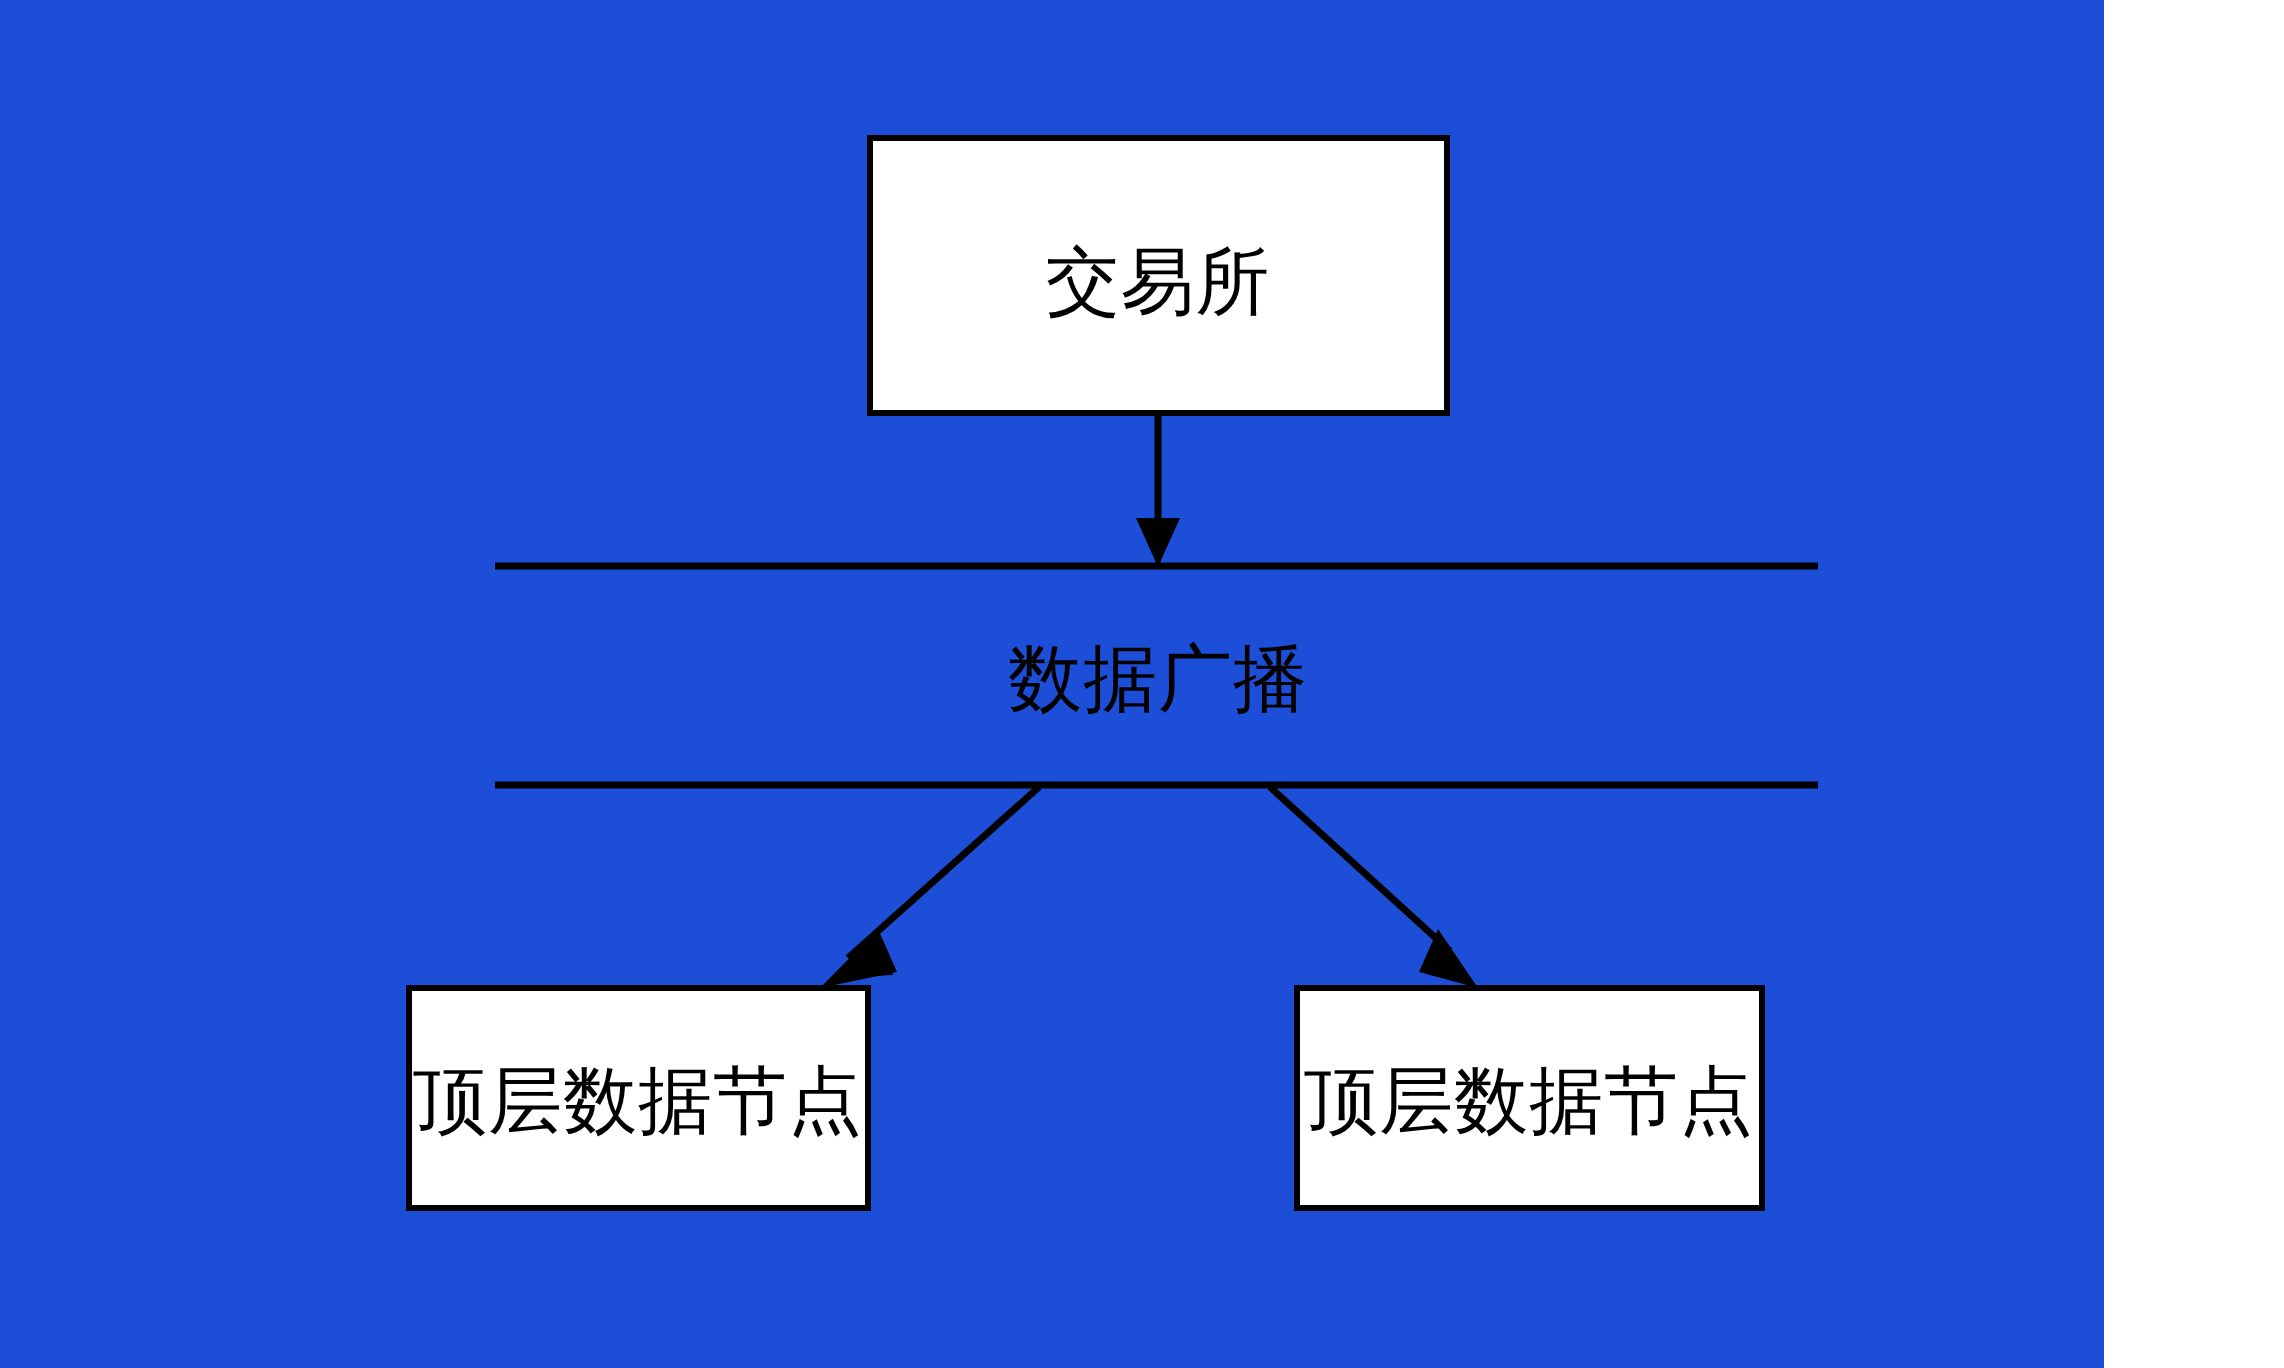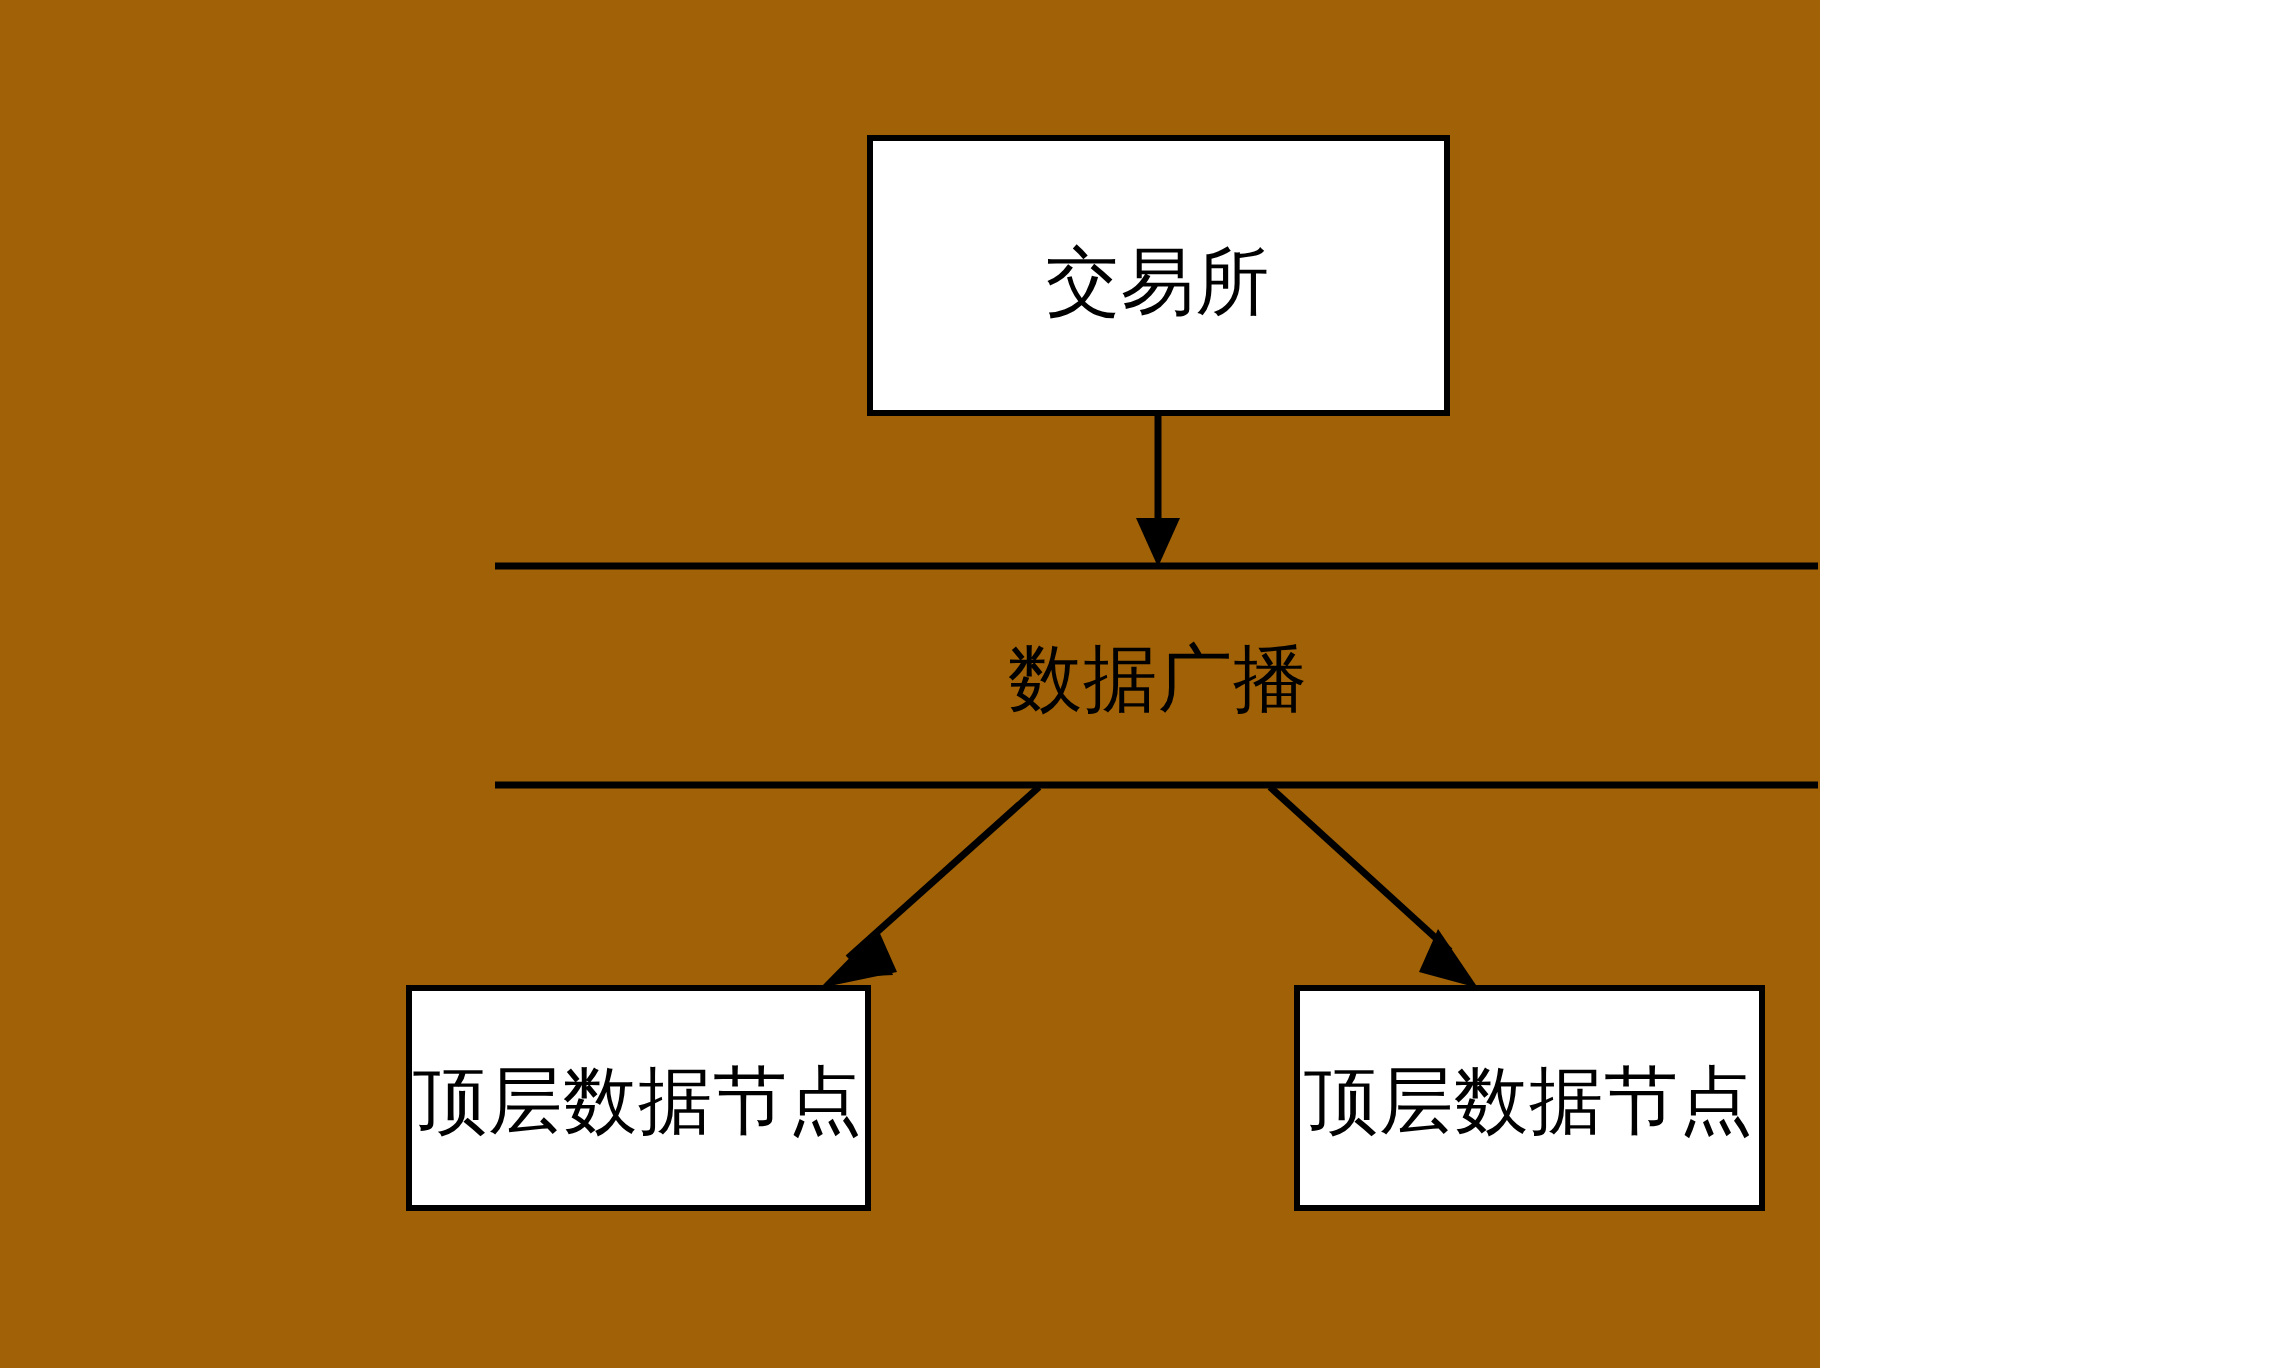--- a/index.html
+++ b/index.html
@@ -9,23 +9,23 @@
     background: #ffffff;
   }
   body {
     width: 2284px;
     height: 1368px;
     overflow: hidden;
     font-family: "DejaVu Sans", "Liberation Sans", sans-serif;
   }
   #diagram-root {
     position: relative;
-    width: 1820px;
+    width: 2104px;
     height: 1368px;
-    background: #a16207;
+    background: #1d4ed8;
   }
   #diagram-svg {
     position: absolute;
     top: 0;
     left: 0;
     width: 2284px;
     height: 1368px;
     display: block;
   }
   .node-box {

